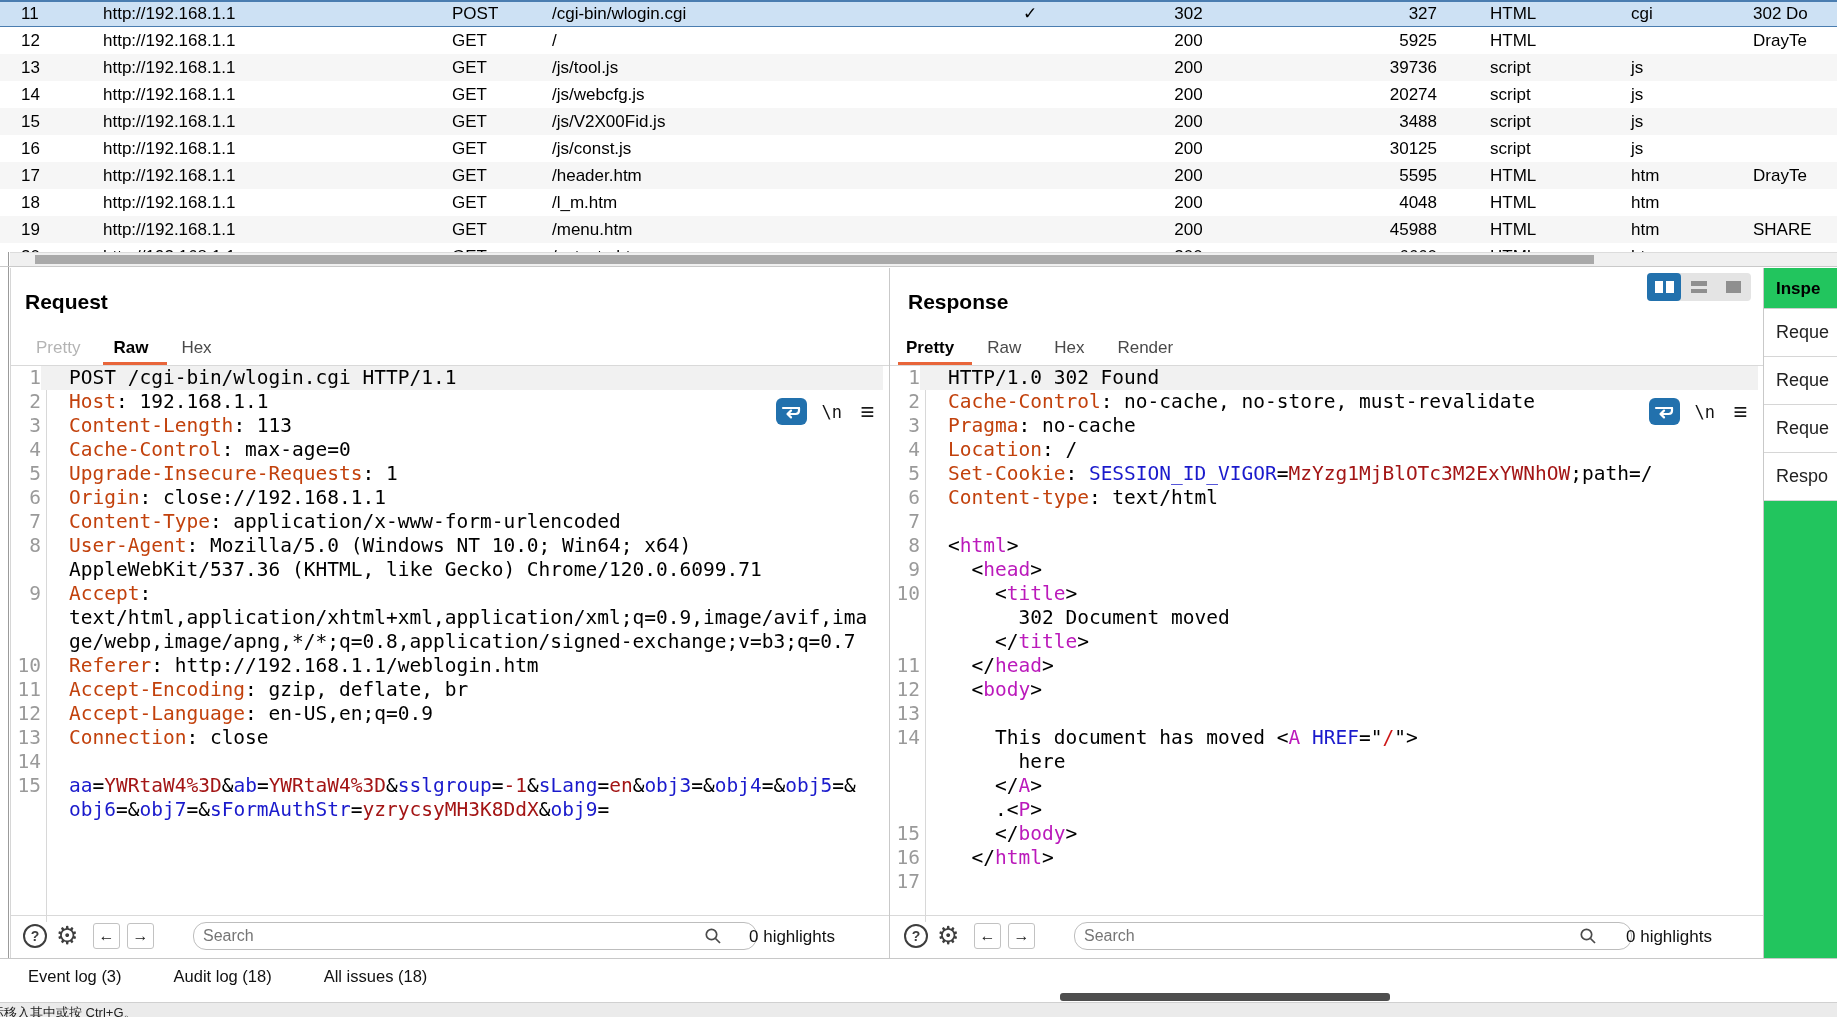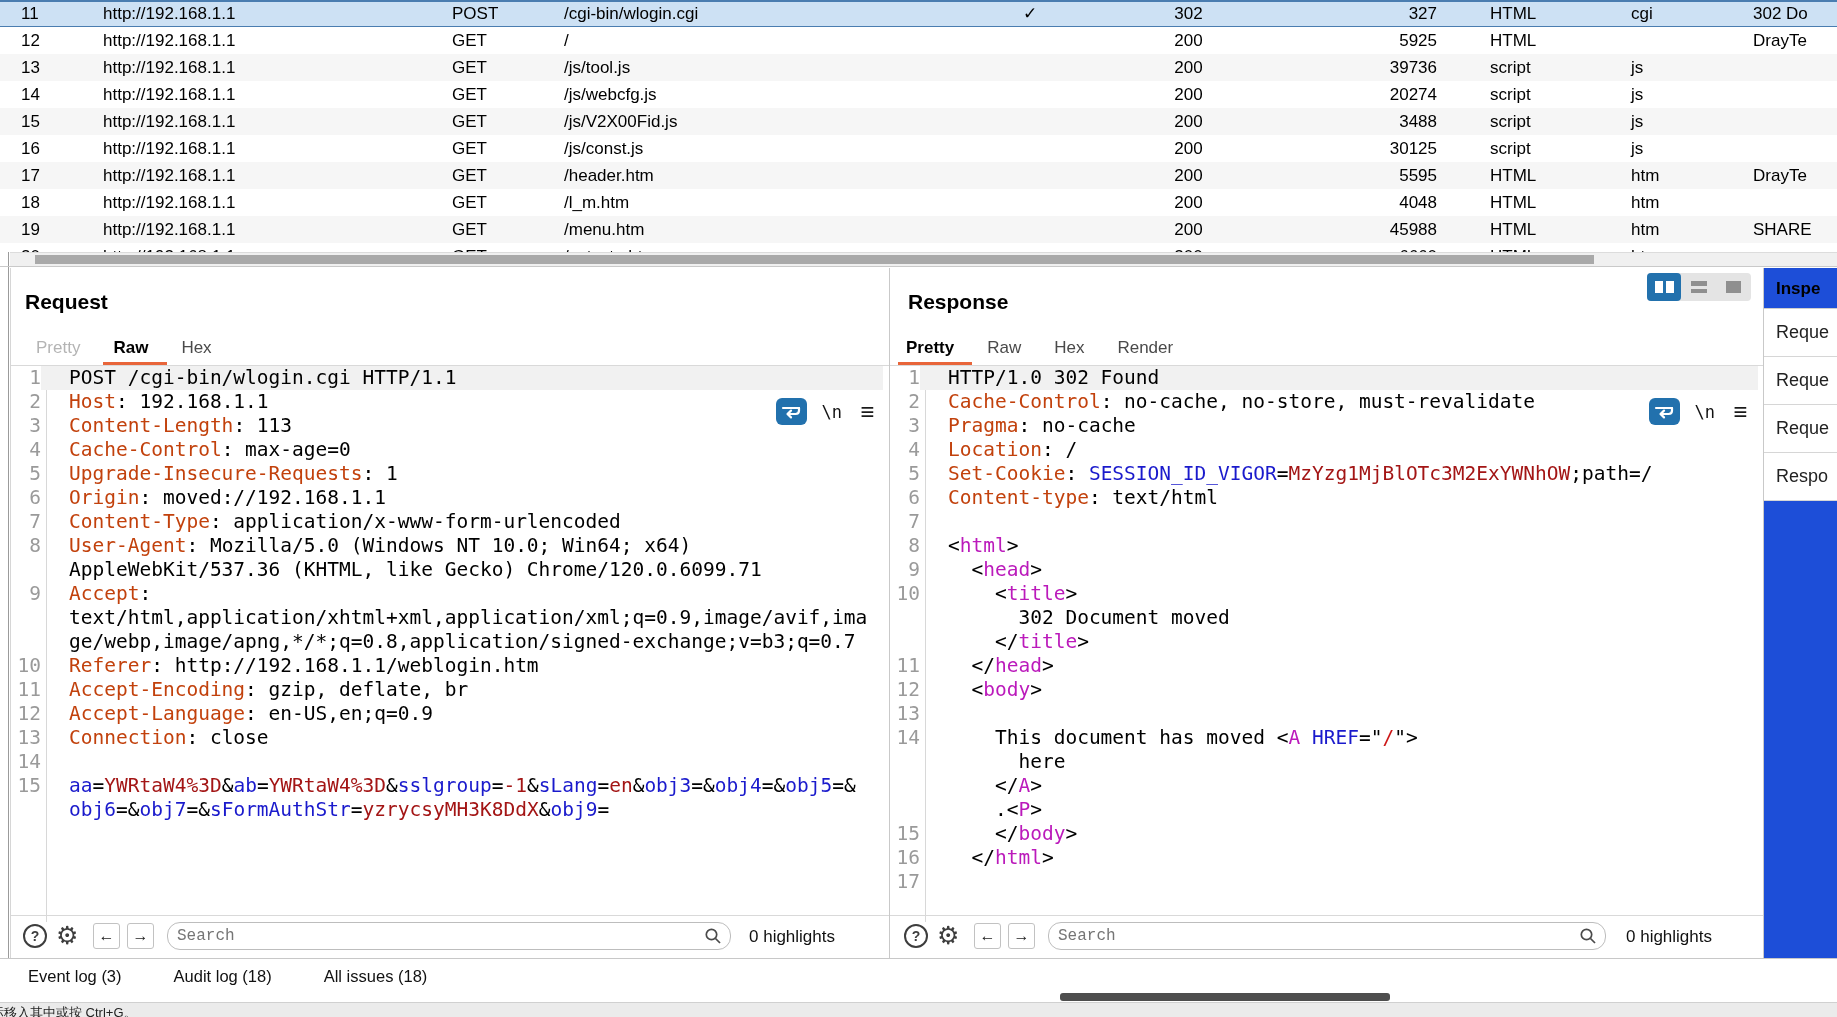--- a/index.html
+++ b/index.html
@@ -4,35 +4,35 @@
 <style>
   html,body{margin:0;padding:0;background:#fff;}
   #root{position:relative;width:1837px;height:1017px;overflow:hidden;background:#fff;
         font-family:"Liberation Sans",sans-serif;color:#000;}
   
   #table-section{position:absolute;left:0;top:0;width:1837px;height:252px;overflow:hidden;background:#fff;}
   .trow{position:relative;height:27px;line-height:27px;font-size:17px;background:#fff;}
   .trow.alt{background:#f6f6f6;}
   .trow.sel{background:#cde1f4;box-shadow:inset 0 2px 0 #4a7db0, inset 0 -1px 0 #4a7db0;}
   .cell{position:absolute;top:0;white-space:nowrap;}
-  .c-id{left:21px;} .c-host{left:103px;} .c-method{left:452px;} .c-url{left:564px;}
+  .c-id{left:21px;} .c-host{left:103px;} .c-method{left:452px;} .c-url{left:552px;}
   .c-check{left:1012px;width:36px;text-align:center;}
   .c-status{left:1140px;width:97px;text-align:center;}
   .c-len{left:1320px;width:117px;text-align:right;}
   .c-mime{left:1490px;} .c-ext{left:1631px;}
   .c-title{left:1753px;width:72px;overflow:hidden;}
   #table-hscroll{position:absolute;left:10px;top:252px;width:1827px;height:13px;background:#f0f0f0;border-top:1px solid #dcdcdc;}
   #table-hthumb{position:absolute;left:25px;top:2px;width:1559px;height:9px;background:#a9a9a9;}
   #split-line{position:absolute;left:0;top:266px;width:1837px;height:1px;background:#c9c9c9;}
   #win-left-border{position:absolute;left:8px;top:0;width:1px;height:1017px;background:#9b9b9b;}
   
   .panel{position:absolute;top:268px;height:690px;background:#fff;}
   #request-panel{left:10px;width:878px;border-left:1px solid #d6d6d6;}
   #response-panel{left:889px;width:874px;border-left:1px solid #c9c9c9;}
-  #inspector-panel{left:1763px;width:74px;border-left:1px solid #c9c9c9;top:268px;height:690px;position:absolute;background:#1d4ed8;}
+  #inspector-panel{left:1763px;width:74px;border-left:1px solid #c9c9c9;top:268px;height:690px;position:absolute;background:#22c55e;}
   .panel-title{position:absolute;left:14px;top:22px;font-size:21px;font-weight:bold;}
   #response-panel .panel-title{left:18px;}
   .tabrow{position:absolute;left:0;right:0;top:64px;height:33px;border-bottom:1px solid #d9d9d9;}
   .tabs{position:absolute;top:0;height:32px;line-height:32px;white-space:nowrap;}
   #request-tabs{left:25px;} #response-tabs{left:16px;}
   .tab{display:inline-block;margin-right:33px;font-size:17px;color:#4a4a4a;cursor:default;}
   .tab.active{color:#000;font-weight:600;}
   .tab.disabled{color:#b4b4b4;}
   .tab-underline{position:absolute;top:94px;height:3px;background:#e8653a;}
   #request-underline{left:92px;width:64px;}
@@ -53,21 +53,21 @@
   .sg-v{color:#a31515;} .sg-g{color:#bb1abb;} .sg-r{color:#cc1515;}
   
   .searchbar{position:absolute;left:0;right:0;top:647px;height:43px;border-top:1px solid #d9d9d9;}
   .sb-help{position:absolute;top:8px;width:24px;height:24px;border:2px solid #3d3d3d;border-radius:50%;
            box-sizing:border-box;text-align:center;font-size:14px;font-weight:bold;line-height:20px;color:#3d3d3d;}
   .sb-gear{position:absolute;top:5px;font-size:25px;color:#3d3d3d;line-height:28px;}
   .sb-btn{position:absolute;top:7px;width:27px;height:26px;border:1px solid #c2c2c2;border-radius:3px;background:#fff;
           text-align:center;font-size:16px;line-height:24px;color:#222;box-sizing:border-box;}
   .sb-inputwrap{position:absolute;top:6px;height:28px;}
   .sb-input{width:100%;height:28px;border:1px solid #bdbdbd;border-radius:13px;box-sizing:border-box;
-            font-family:Liberation Mono, monospace;font-size:16px;color:#333;padding:0 32px 0 9px;outline:none;}
+            font-family:Liberation Sans, sans-serif;font-size:16px;color:#333;padding:0 32px 0 9px;outline:none;margin-left:26px;}
   .sb-mag{position:absolute;right:8px;top:4px;}
   .sb-high{position:absolute;top:7px;font-size:17px;color:#111;line-height:28px;white-space:nowrap;}
   
   #layout-switch{position:absolute;left:757px;top:5px;width:104px;height:28px;background:#e4e4e4;border-radius:4px;}
   .lsw{position:absolute;top:0;width:34px;height:28px;}
   .lsw.sel{background:#2271ad;border-radius:4px;}
   
   #inspector-title{height:40px;line-height:42px;padding-left:12px;font-size:17px;font-weight:bold;border-bottom:1px solid #cdcdcd;white-space:nowrap;}
   .insp-row{height:47px;line-height:47px;padding-left:12px;font-size:18px;color:#222;border-bottom:1px solid #d6d6d6;white-space:nowrap;background:#fff;}
   
@@ -231,21 +231,21 @@
       </div>
     </div>
     <div class="tab-underline" id="request-underline"></div>
     <div class="gutline"></div>
     <div class="editor" id="request-editor">
         <div class="erow"><span class="gut">1</span><span class="code hl"><span class="sg-k">POST /cgi-bin/wlogin.cgi HTTP/1.1</span></span></div>
         <div class="erow"><span class="gut">2</span><span class="code"><span class="sg-h">Host</span><span class="sg-k">: 192.168.1.1</span></span></div>
         <div class="erow"><span class="gut">3</span><span class="code"><span class="sg-h">Content-Length</span><span class="sg-k">: 113</span></span></div>
         <div class="erow"><span class="gut">4</span><span class="code"><span class="sg-h">Cache-Control</span><span class="sg-k">: max-age=0</span></span></div>
         <div class="erow"><span class="gut">5</span><span class="code"><span class="sg-h">Upgrade-Insecure-Requests</span><span class="sg-k">: 1</span></span></div>
-        <div class="erow"><span class="gut">6</span><span class="code"><span class="sg-h">Origin</span><span class="sg-k">: moved://192.168.1.1</span></span></div>
+        <div class="erow"><span class="gut">6</span><span class="code"><span class="sg-h">Origin</span><span class="sg-k">: close://192.168.1.1</span></span></div>
         <div class="erow"><span class="gut">7</span><span class="code"><span class="sg-h">Content-Type</span><span class="sg-k">: application/x-www-form-urlencoded</span></span></div>
         <div class="erow"><span class="gut">8</span><span class="code"><span class="sg-h">User-Agent</span><span class="sg-k">: Mozilla/5.0 (Windows NT 10.0; Win64; x64)</span></span></div>
         <div class="erow"><span class="gut"></span><span class="code"><span class="sg-k">AppleWebKit/537.36 (KHTML, like Gecko) Chrome/120.0.6099.71</span></span></div>
         <div class="erow"><span class="gut">9</span><span class="code"><span class="sg-h">Accept</span><span class="sg-k">:</span></span></div>
         <div class="erow"><span class="gut"></span><span class="code"><span class="sg-k">text/html,application/xhtml+xml,application/xml;q=0.9,image/avif,ima</span></span></div>
         <div class="erow"><span class="gut"></span><span class="code"><span class="sg-k">ge/webp,image/apng,*/*;q=0.8,application/signed-exchange;v=b3;q=0.7</span></span></div>
         <div class="erow"><span class="gut">10</span><span class="code"><span class="sg-h">Referer</span><span class="sg-k">: http://192.168.1.1/weblogin.htm</span></span></div>
         <div class="erow"><span class="gut">11</span><span class="code"><span class="sg-h">Accept-Encoding</span><span class="sg-k">: gzip, deflate, br</span></span></div>
         <div class="erow"><span class="gut">12</span><span class="code"><span class="sg-h">Accept-Language</span><span class="sg-k">: en-US,en;q=0.9</span></span></div>
         <div class="erow"><span class="gut">13</span><span class="code"><span class="sg-h">Connection</span><span class="sg-k">: close</span></span></div>

